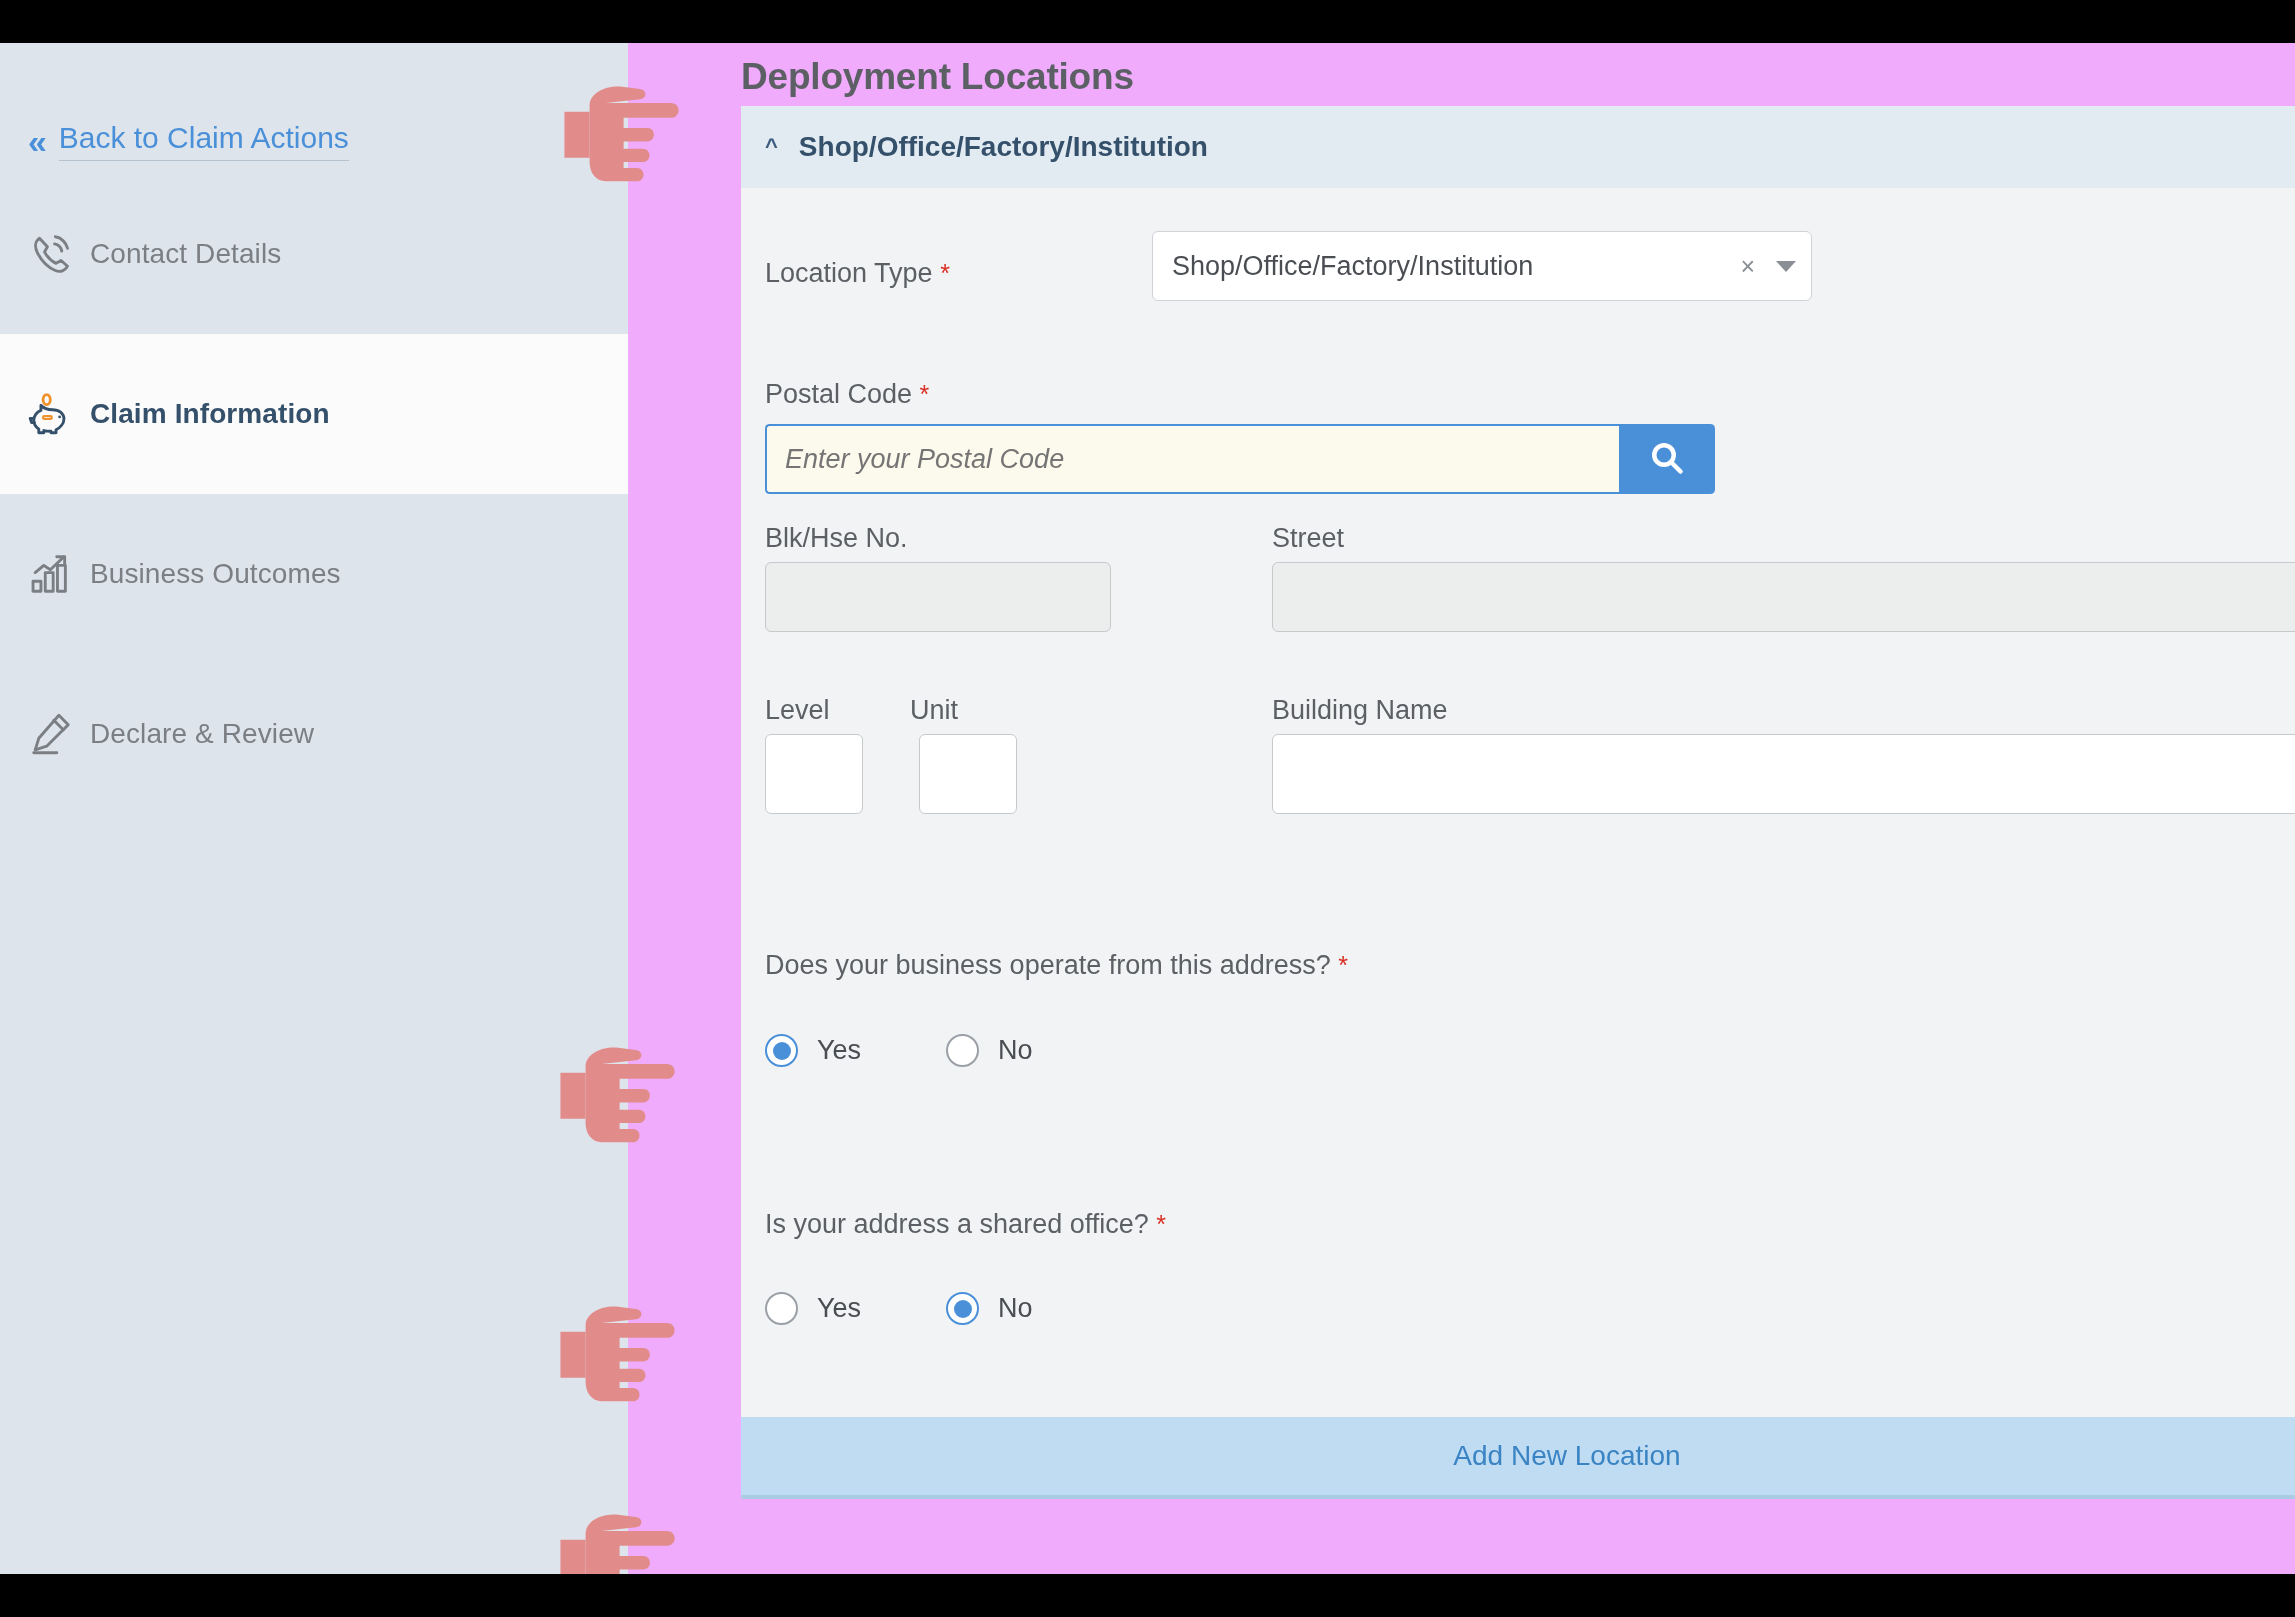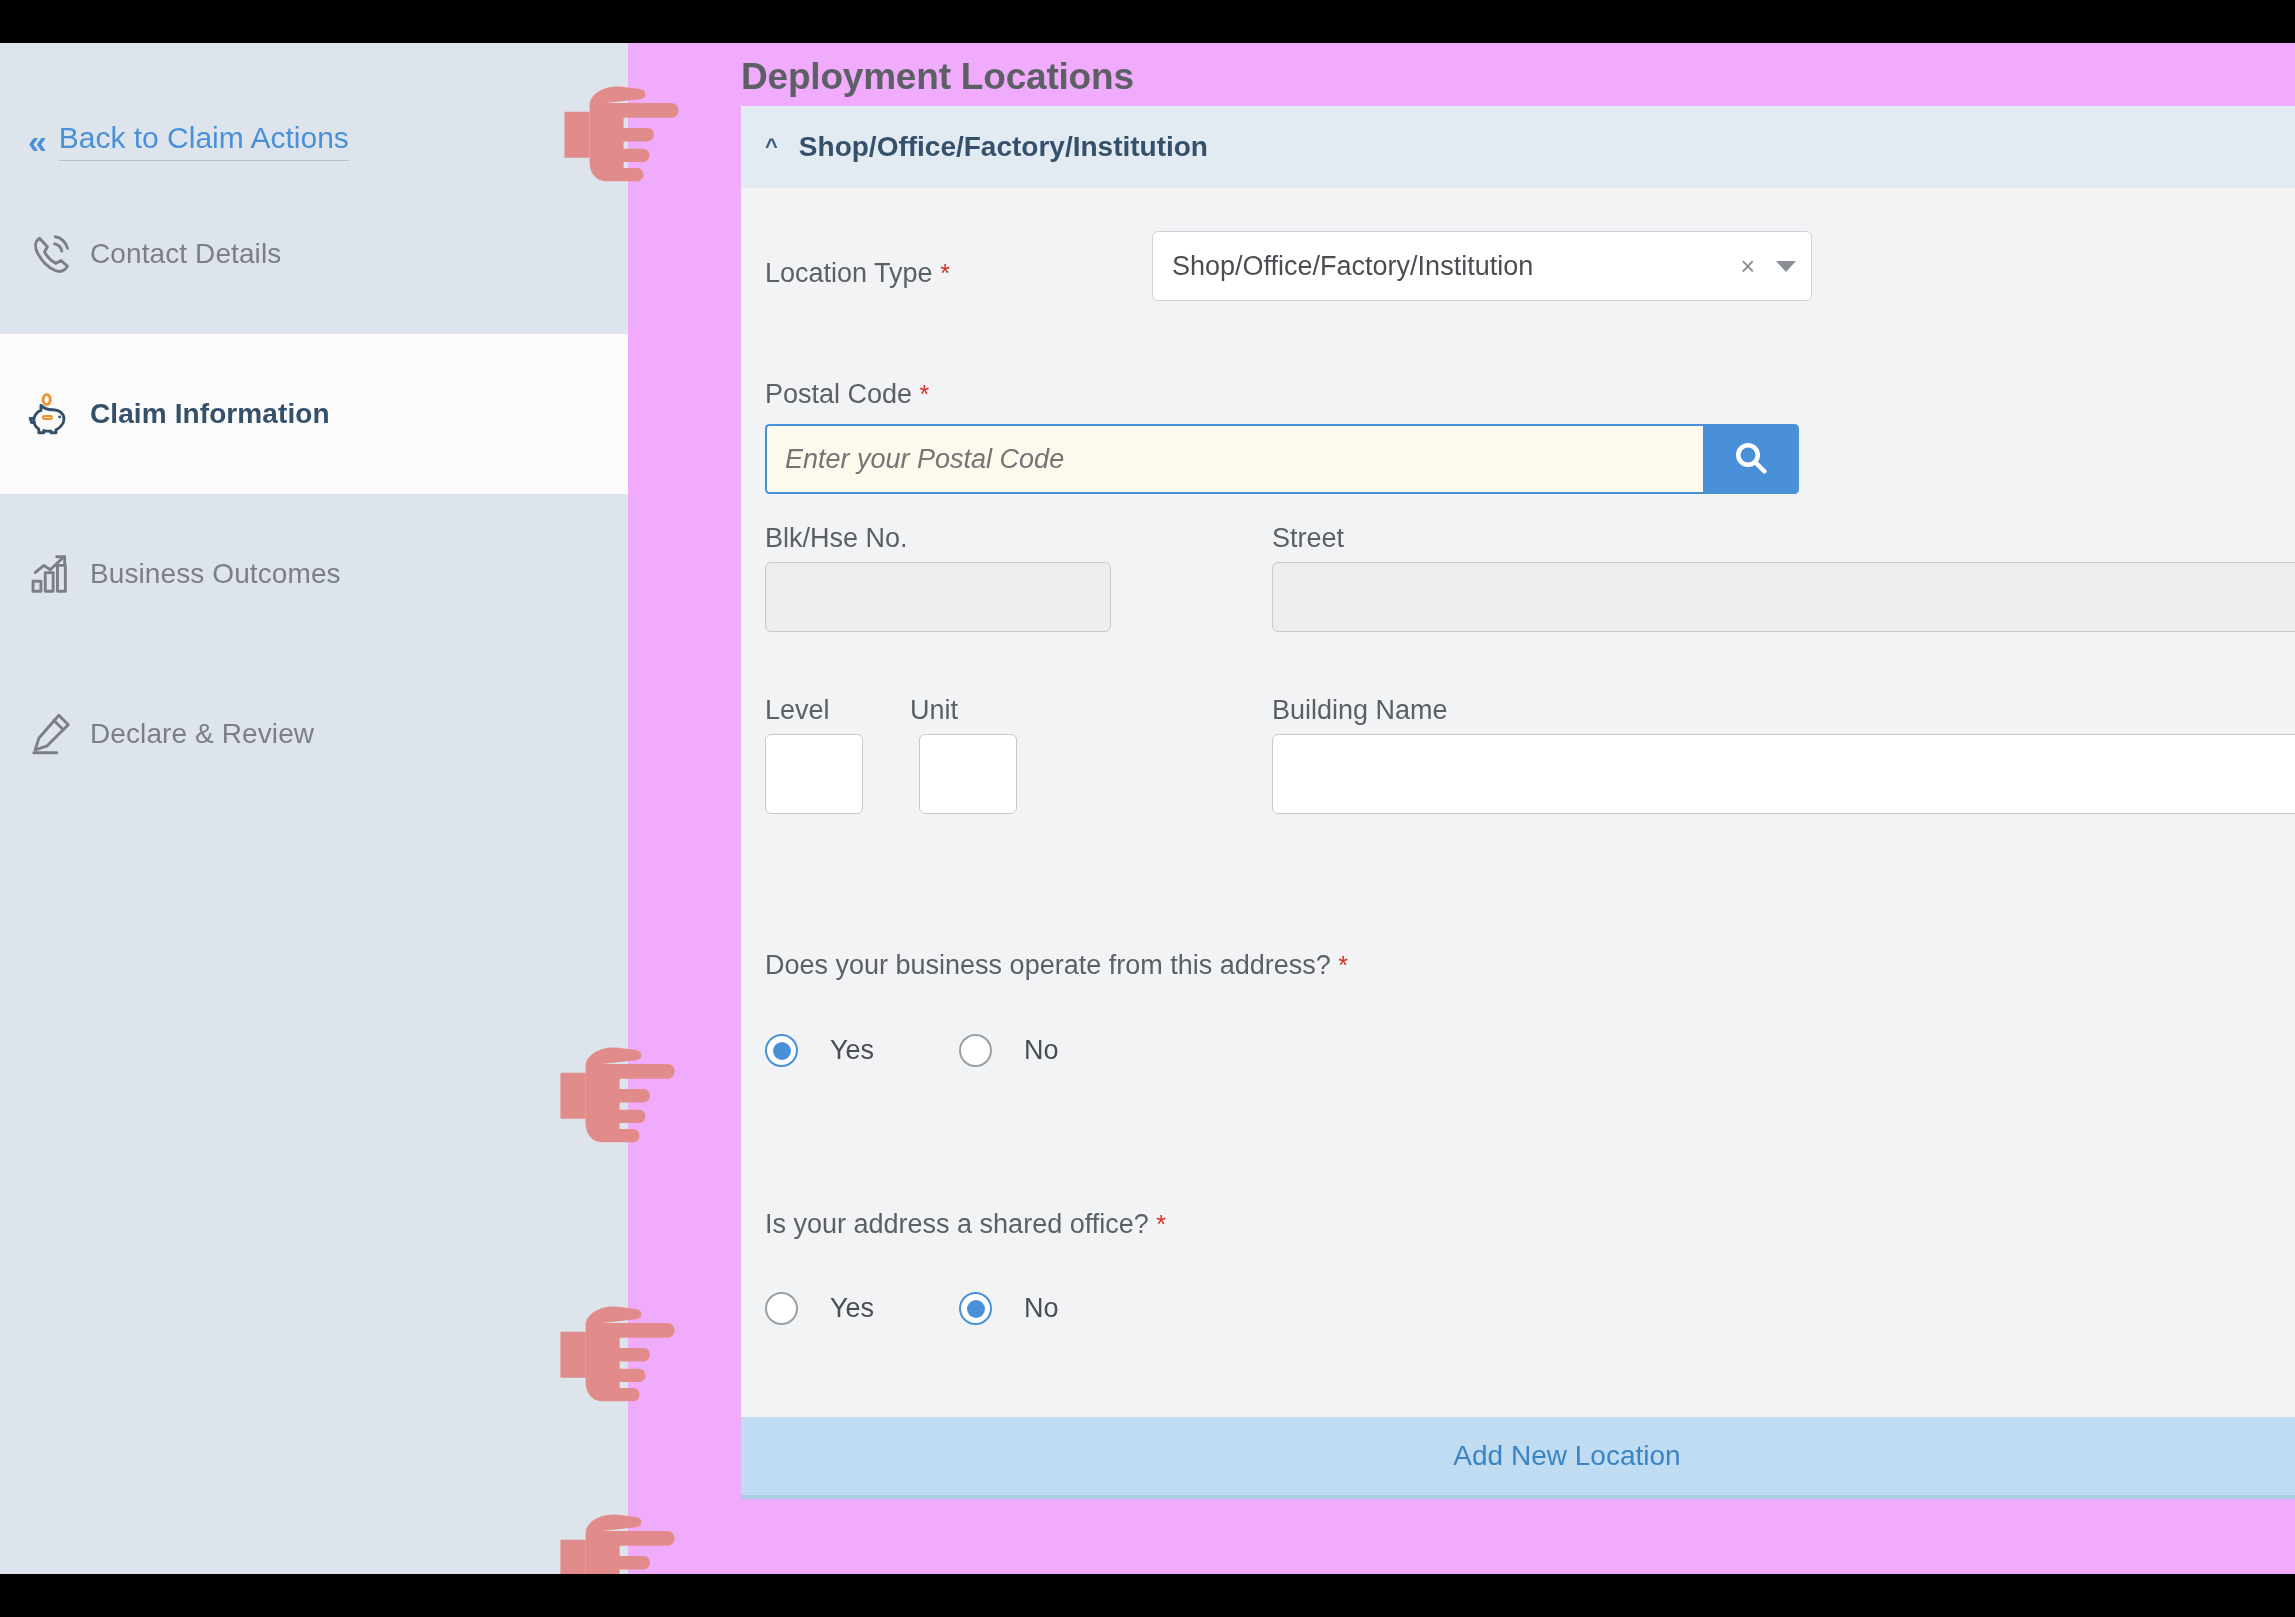--- a/index.html
+++ b/index.html
@@ -201,21 +201,21 @@
   
   #postal-label { position: absolute; left: 24px; top: 191px; }
   #postal-group {
     position: absolute;
     left: 24px;
     top: 236px;
     display: flex;
     align-items: stretch;
   }
   #postal-input {
-    width: 938px;
+    width: 854px;
     height: 70px;
     background: #fcfaec;
     border: 2.2px solid #4a90d9;
     border-right: none;
     border-radius: 4.5px 0 0 4.5px;
     font-size: 27px;
     font-style: italic;
     color: #a9adb2;
     padding: 6px 18px;
     font-family: "Liberation Sans", sans-serif;
@@ -270,21 +270,21 @@
 
   
   .question-label { position: absolute; font-size: 27px; color: #5c6065; white-space: nowrap; text-align: right; }
   #q1-label { left: 24px; top: 762px; }
   #q2-label { left: 24px; top: 1021px; }
 
   .radio-row { position: absolute; display: flex; align-items: center; }
   #q1-row { left: 24px; top: 846px; }
   #q2-row { left: 24px; top: 1104px; }
 
-  .radio-opt { display: flex; align-items: center; gap: 32px; cursor: pointer; }
+  .radio-opt { display: flex; align-items: center; gap: 19px; cursor: pointer; }
   .radio-opt + .radio-opt { margin-left: 85px; }
   .radio-dot {
     width: 33px; height: 33px; border-radius: 50%;
     border: 2.2px solid #9aa0a6; background: #ffffff;
     display: flex; align-items: center; justify-content: center;
     flex: 0 0 33px;
   }
   .radio-dot.checked { border-color: #4a90d9; }
   .radio-dot.checked::after {
     content: ""; width: 18px; height: 18px; border-radius: 50%;

